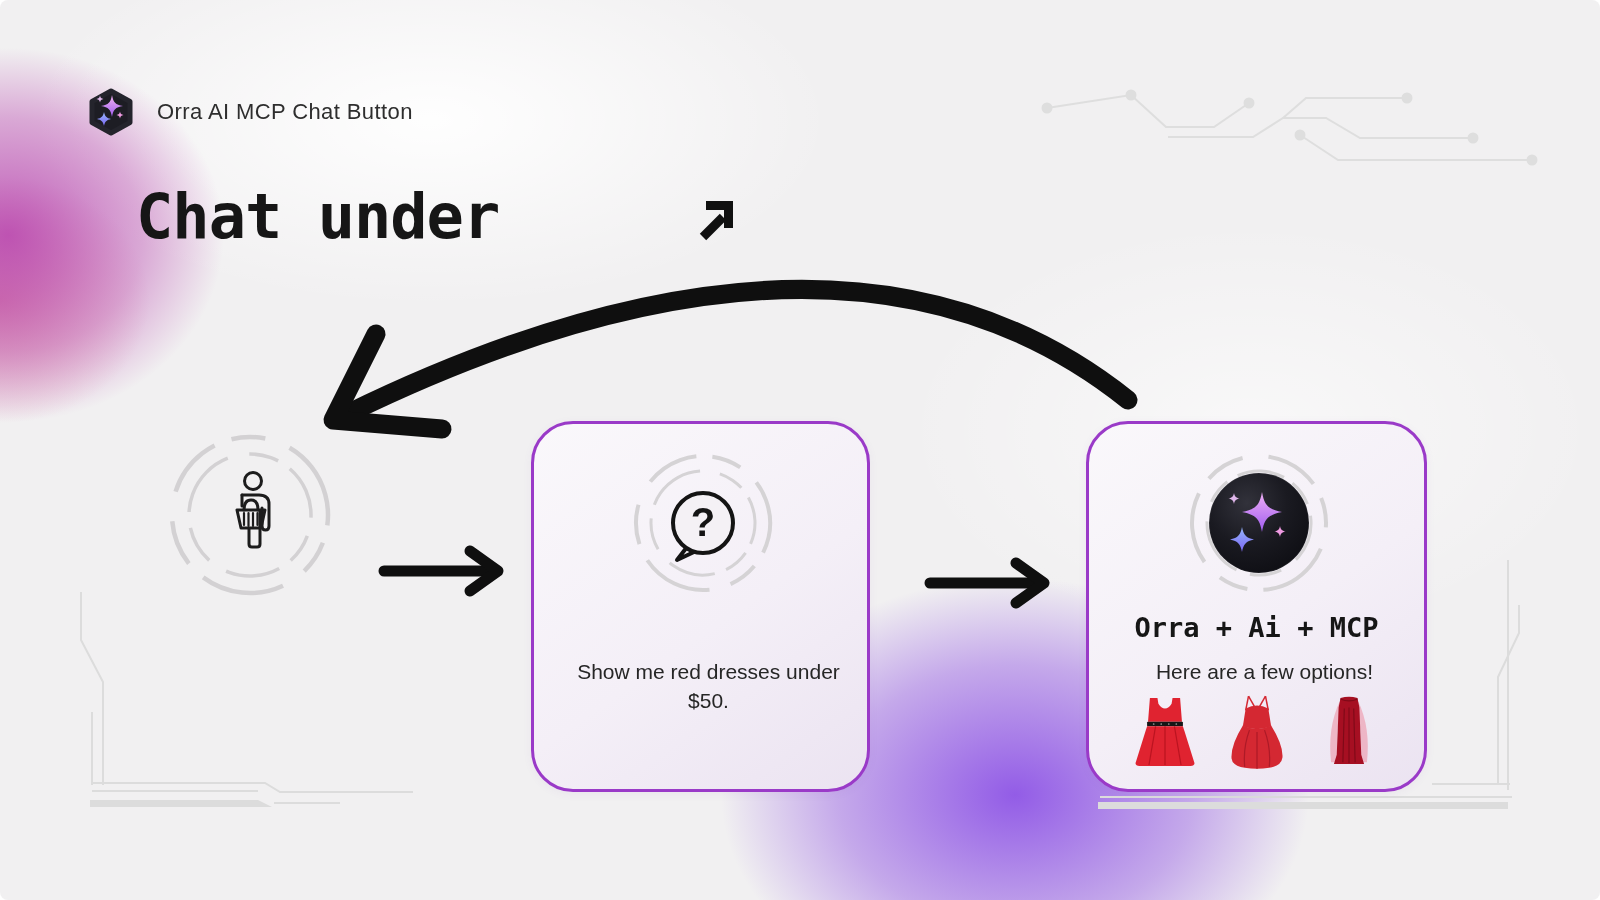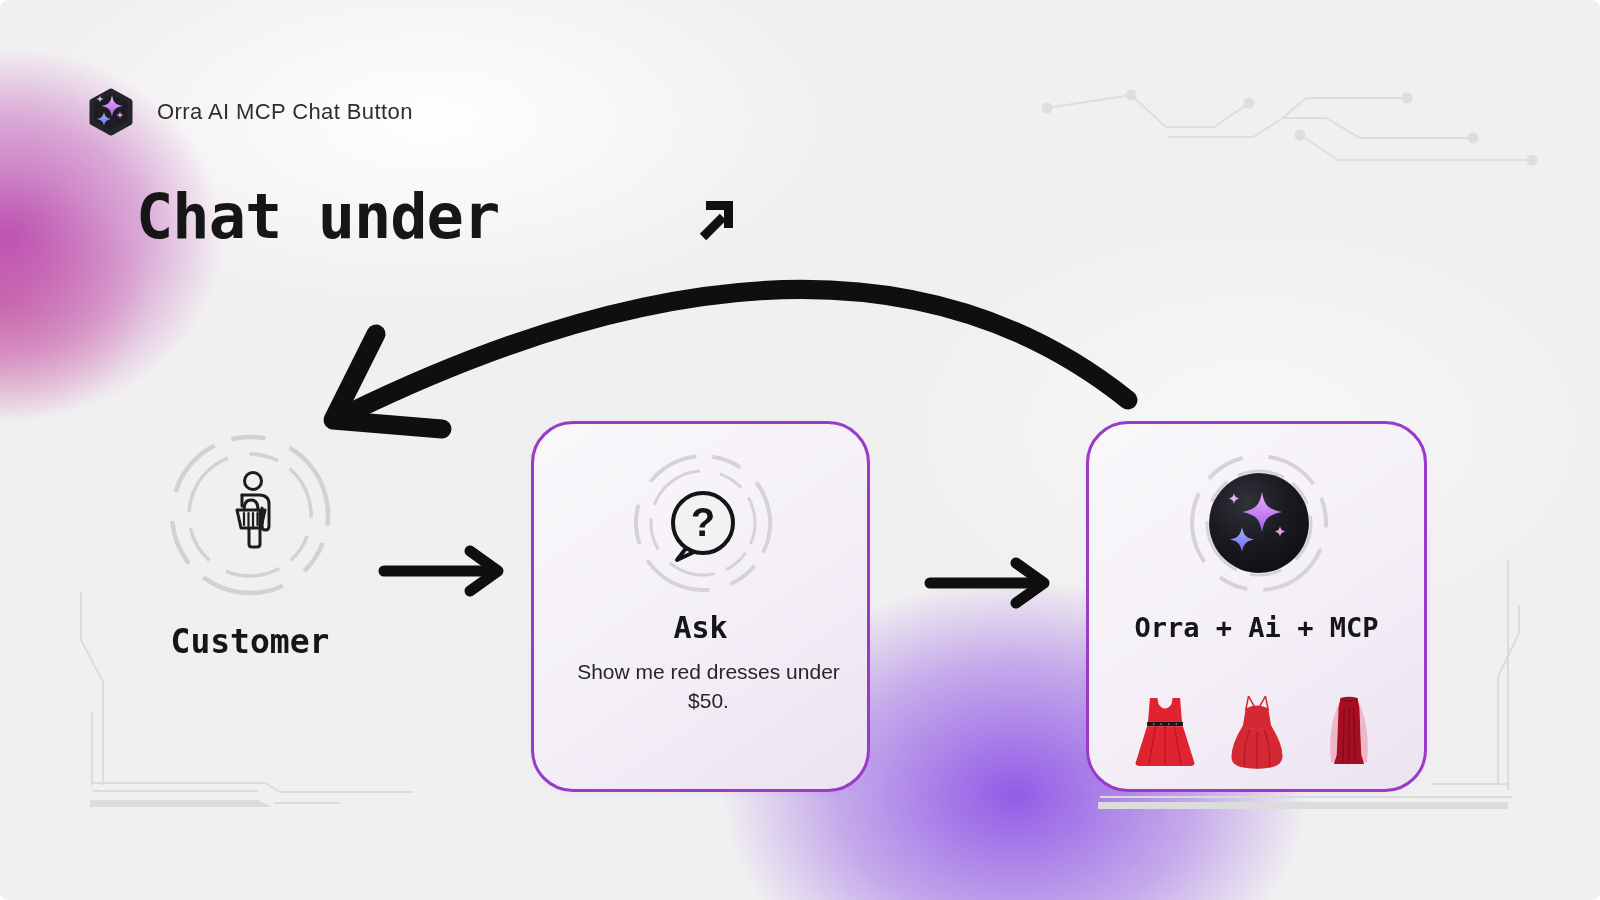--- a/index.html
+++ b/index.html
@@ -119,40 +119,38 @@
     <g fill="none" stroke="#1c1c1c" stroke-width="3" stroke-linecap="round" stroke-linejoin="round" transform="translate(-30,-45)">
       <circle cx="33" cy="11" r="8.5"></circle>
       <path d="M22 25 H39 Q49 25 49 34 V56 Q49 60 45.5 60 Q42 60 42 56 V38"></path>
       <path d="M22 25 V36"></path>
       <path d="M29 59 V74 Q29 77 32 77 H37 Q40 77 40 74 V42"></path>
       <path d="M17 40 H45 L41 58 H21 Z"></path>
       <path d="M24 43 V55 M28.5 43 V56 M33 43 V56 M37.5 43 V55" stroke-width="2.2"></path>
       <path d="M24 40 Q24 30 31 30 Q38 30 38 40"></path>
     </g>
   </svg>
-  <div class="abs z2 techno node-label" style="left:130px;top:622px;width:240px">Customer</div>
 
   <svg class="abs z2" style="left:372px;top:542px" width="150" height="60" viewBox="0 0 150 60">
     <g fill="none" stroke="#0f0f0f" stroke-width="11" stroke-linecap="round" stroke-linejoin="round">
       <path d="M12 29 H112"></path>
       <polyline points="98,9 126,29 98,49"></polyline>
     </g>
   </svg>
 
   <div class="abs z2 card" style="left:531px;top:421px;width:339px;height:371px">
     <svg class="abs" style="left:94px;top:24px" width="150" height="150" viewBox="-75 -75 150 150">
       <g fill="none" stroke="#d5d3d5">
         <circle r="52" stroke-width="3" stroke-dasharray="26 12 48 18 32 14 60 20" transform="rotate(35)"></circle>
         <circle r="67" stroke-width="4" stroke-dasharray="54 16 30 22 72 18 40 26" transform="rotate(-20)"></circle>
       </g>
       <path d="M-16 24 L-26 37 L-9 29 Z" fill="#f4f1f5" stroke="#141414" stroke-width="4" stroke-linejoin="round"></path>
       <circle r="30" fill="#f4f1f5" stroke="#141414" stroke-width="4"></circle>
       <text x="0" y="13" text-anchor="middle" font-family="Liberation Sans, sans-serif" font-size="40" font-weight="bold" fill="#141414">?</text>
     </svg>
-    <div class="abs techno card-title" style="top:186px">Ask</div>
     <div class="abs card-msg" style="top:234px">Show me red dresses under $50.</div>
   </div>
 
   <svg class="abs z2" style="left:918px;top:554px" width="150" height="60" viewBox="0 0 150 60">
     <g fill="none" stroke="#0f0f0f" stroke-width="11" stroke-linecap="round" stroke-linejoin="round">
       <path d="M12 29 H112"></path>
       <polyline points="98,9 126,29 98,49"></polyline>
     </g>
   </svg>
 
@@ -177,20 +175,21 @@
         <circle r="52" stroke-width="3" stroke-dasharray="26 12 48 18 32 14 60 20" transform="rotate(-50)"></circle>
         <circle r="67" stroke-width="4" stroke-dasharray="54 16 30 22 72 18 40 26" transform="rotate(40)"></circle>
       </g>
       <circle r="50" fill="url(#dkg)" stroke="rgba(255,255,255,0.08)" stroke-width="1.5"></circle>
       <path d="M3 -31 C5.4 -17.6 9.2 -13.8 23 -11 C9.2 -8.2 5.4 -4.4 3 9 C0.6 -4.4 -3.2 -8.2 -17 -11 C-3.2 -13.8 0.6 -17.6 3 -31 Z" fill="url(#sg1)"></path>
       <path d="M-17 4 C-15.5 12 -13 14.8 -5 16.5 C-13 18.2 -15.5 21 -17 29 C-18.5 21 -21 18.2 -29 16.5 C-21 14.8 -18.5 12 -17 4 Z" fill="url(#sg2)"></path>
       <path d="M-25 -30 C-24.3 -26.4 -23.2 -25.3 -19.5 -24.5 C-23.2 -23.7 -24.3 -22.6 -25 -19 C-25.7 -22.6 -26.8 -23.7 -30.5 -24.5 C-26.8 -25.3 -25.7 -26.4 -25 -30 Z" fill="#dfb6ea"></path>
       <path d="M21 3 C21.7 6.6 22.8 7.7 26.5 8.5 C22.8 9.3 21.7 10.4 21 14 C20.3 10.4 19.2 9.3 15.5 8.5 C19.2 7.7 20.3 6.6 21 3 Z" fill="#ef9be2"></path>
     </svg>
     <div class="abs techno card-title small" style="top:188px">Orra + Ai + MCP</div>
+    <div class="abs card-msg" style="top:234px">Here are a few options!</div>
     <div class="abs dress-row" style="top:268px">
       <svg width="66" height="80" viewBox="-35 -2 70 80">
         <path d="M-16 2 L-8 2 L-7 8 Q-4 13 0 13 Q4 13 7 8 L8 2 L16 2 L18 27 L-18 27 Z" fill="#e02330"></path>
         <rect x="-19" y="27" width="38" height="5" rx="1" fill="#161616"></rect>
         <circle cx="-12" cy="29.5" r="0.9" fill="#9a9a9a"></circle>
           <circle cx="-4" cy="29.5" r="0.9" fill="#9a9a9a"></circle>
         <circle cx="4" cy="29.5" r="0.9" fill="#9a9a9a"></circle>
           <circle cx="12" cy="29.5" r="0.9" fill="#9a9a9a"></circle>
         <path d="M-19 32 H19 L31 70 Q32 74 27 74 H-27 Q-32 74 -31 70 Z" fill="#e02330"></path>
         <g stroke="#bb1420" stroke-width="1.3" fill="none">

